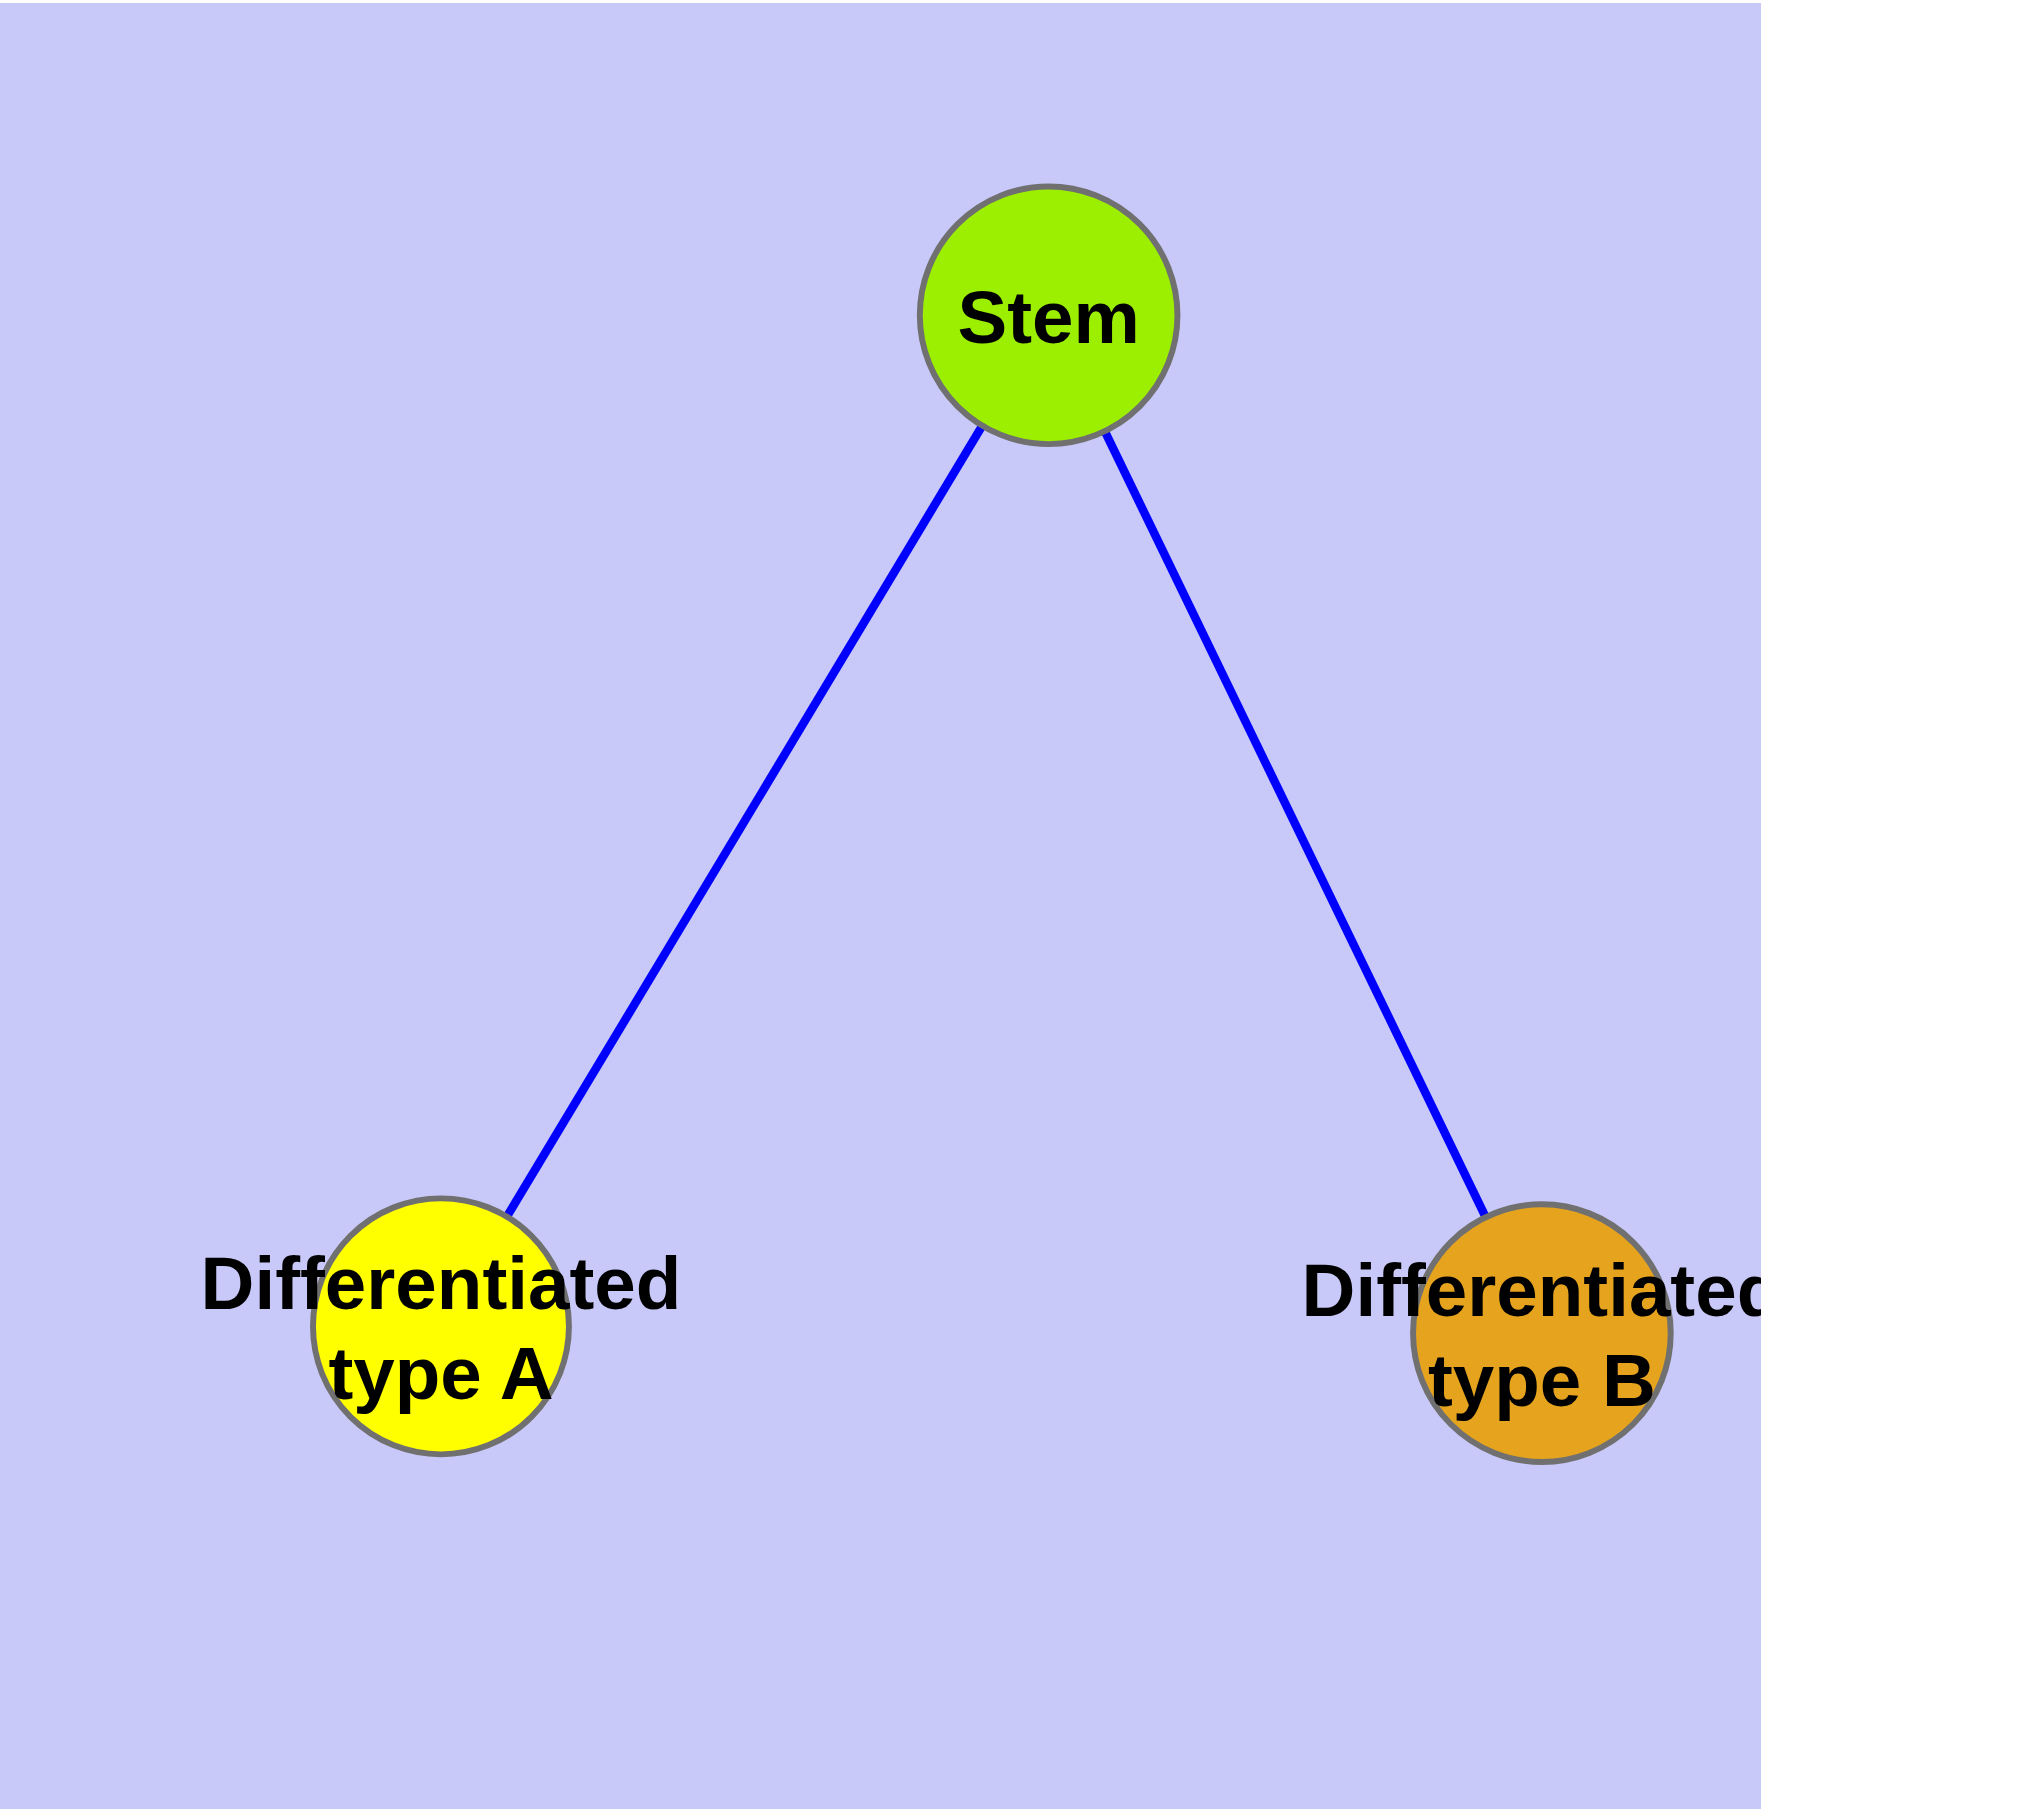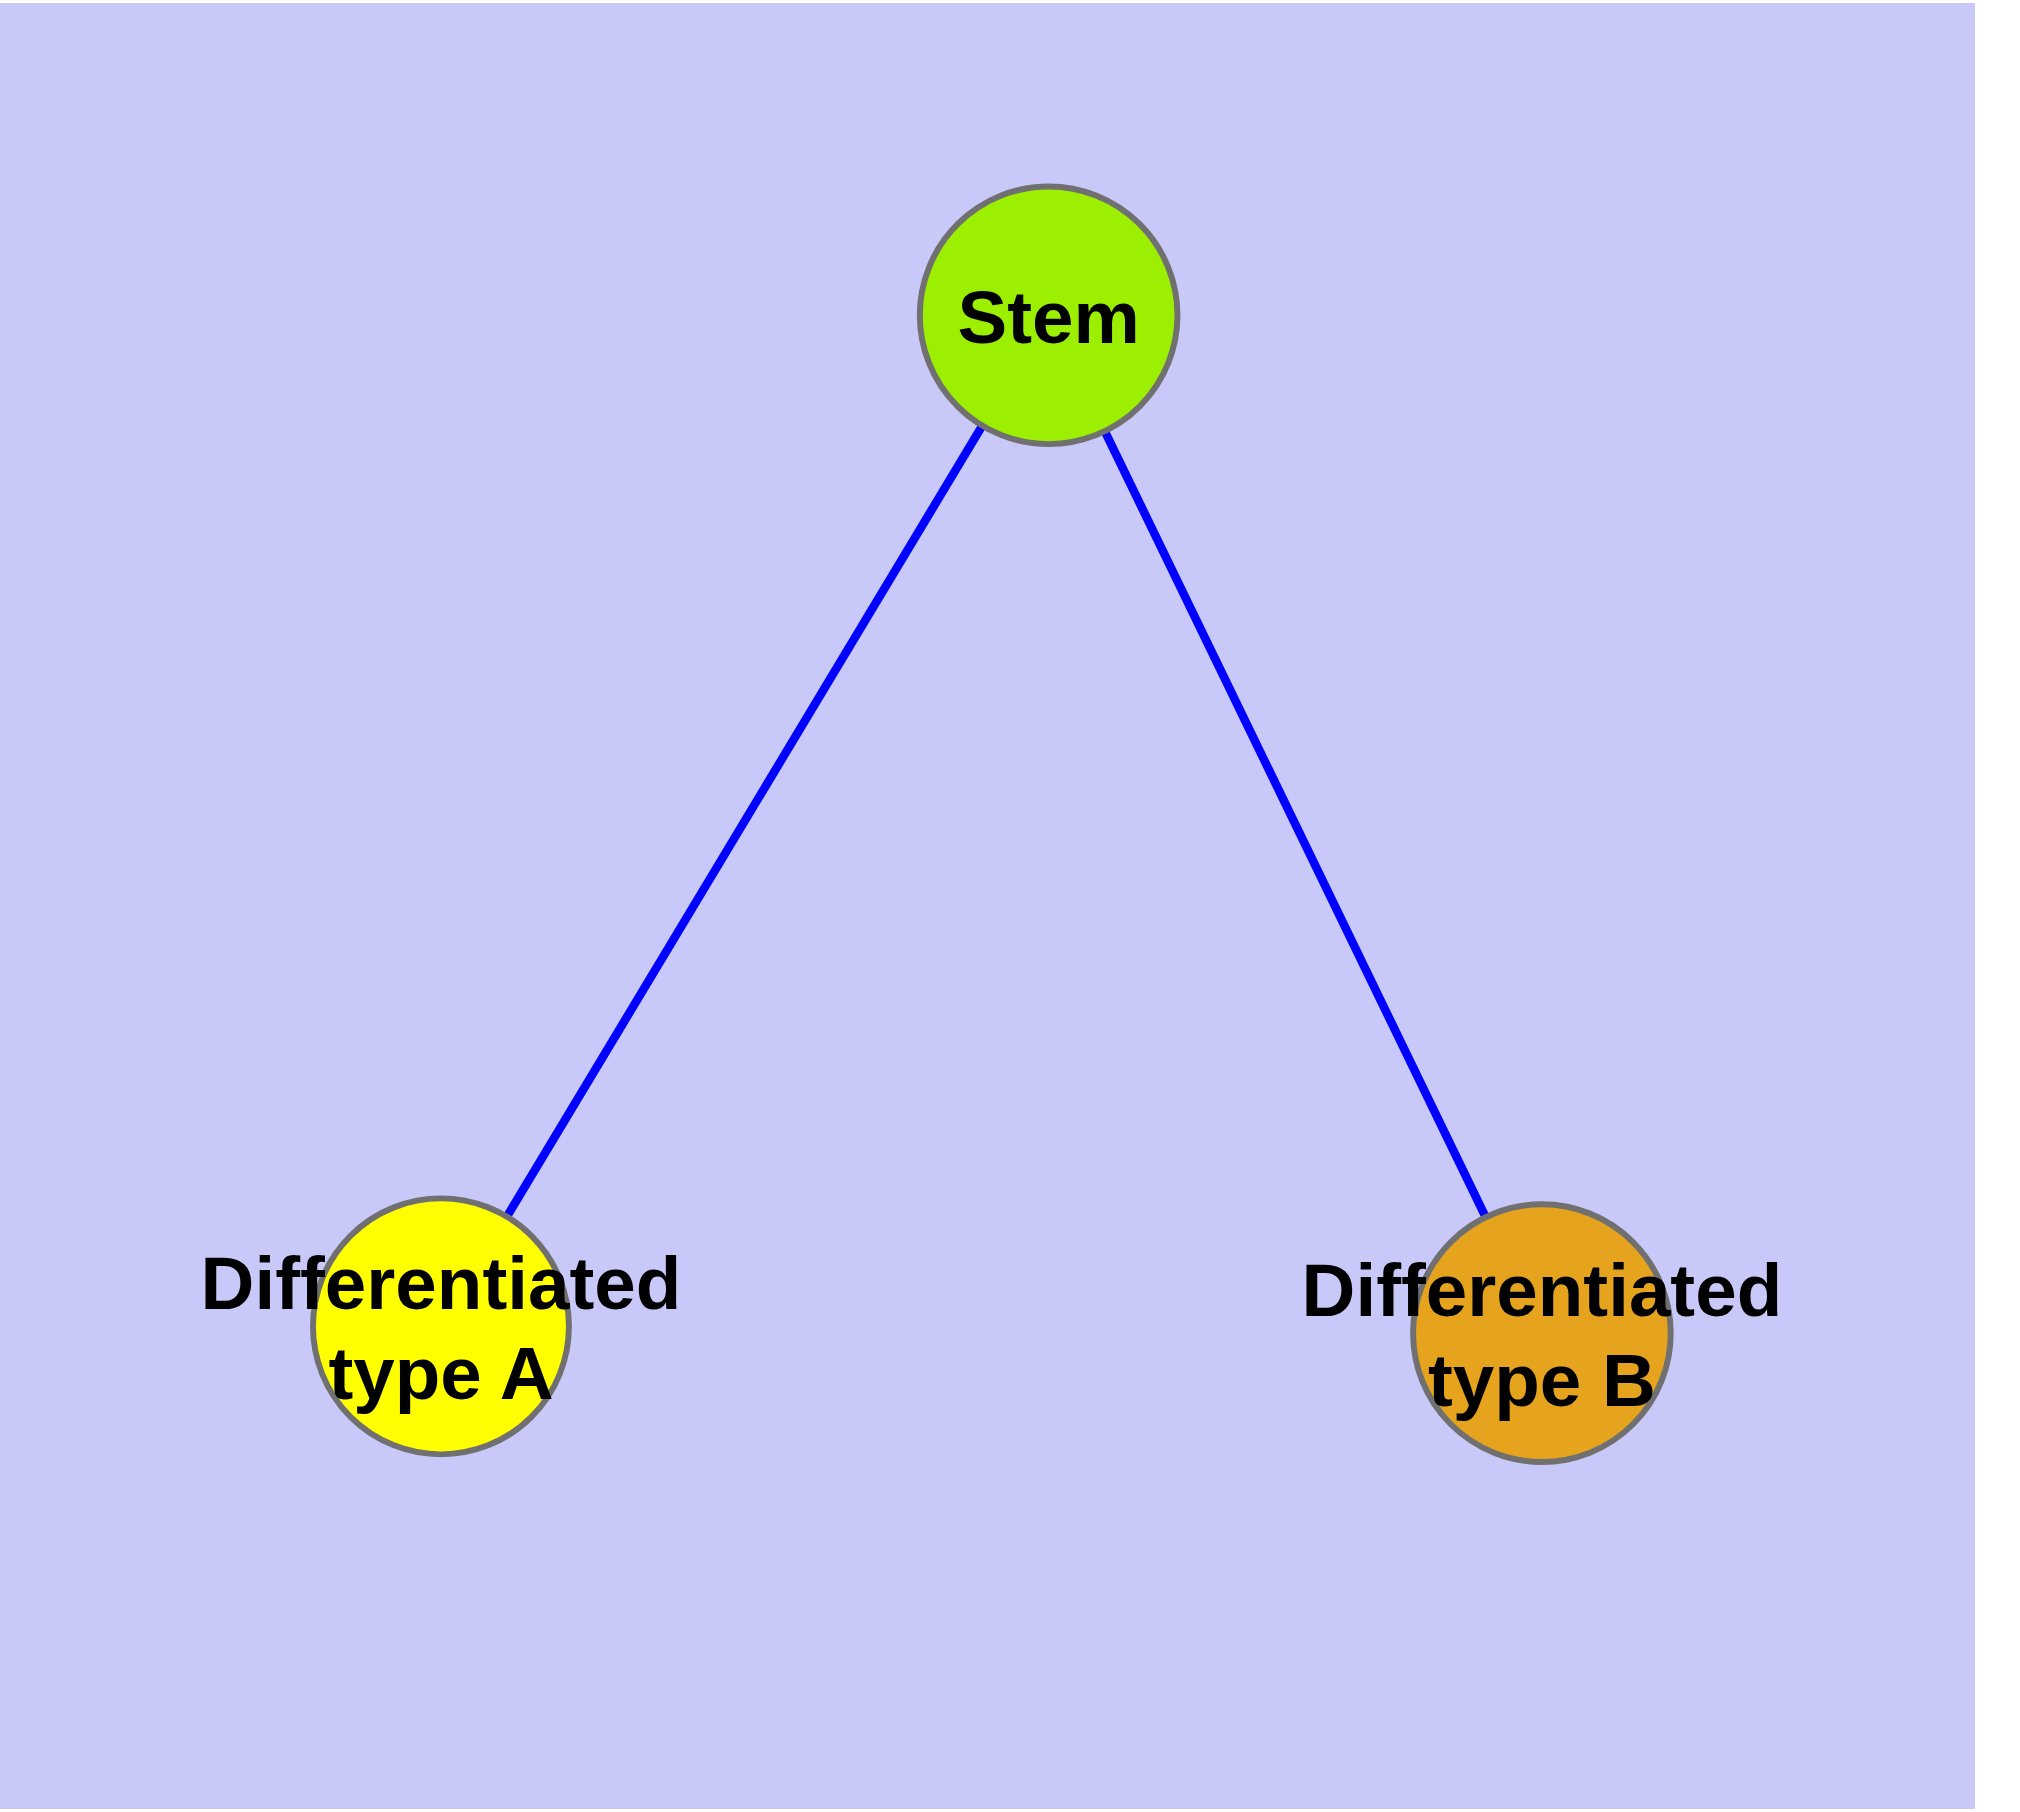--- a/index.html
+++ b/index.html
@@ -2,21 +2,21 @@
 <html style="font-size:13.6px"><head>
 <meta charset="utf-8">
 <style>
   html, body {
     margin: 0;
     padding: 0;
     background: #ffffff;
   }
   .stage {
     position: relative;
-    width: 1975px;
+    width: 1761px;
     height: 1812px;
     background: #ffffff;
     overflow: hidden;
     font-family: "Liberation Sans", sans-serif;
   }
   .plot-background {
     position: absolute;
     left: 0;
     right: 0;
     top: 2.5px;

